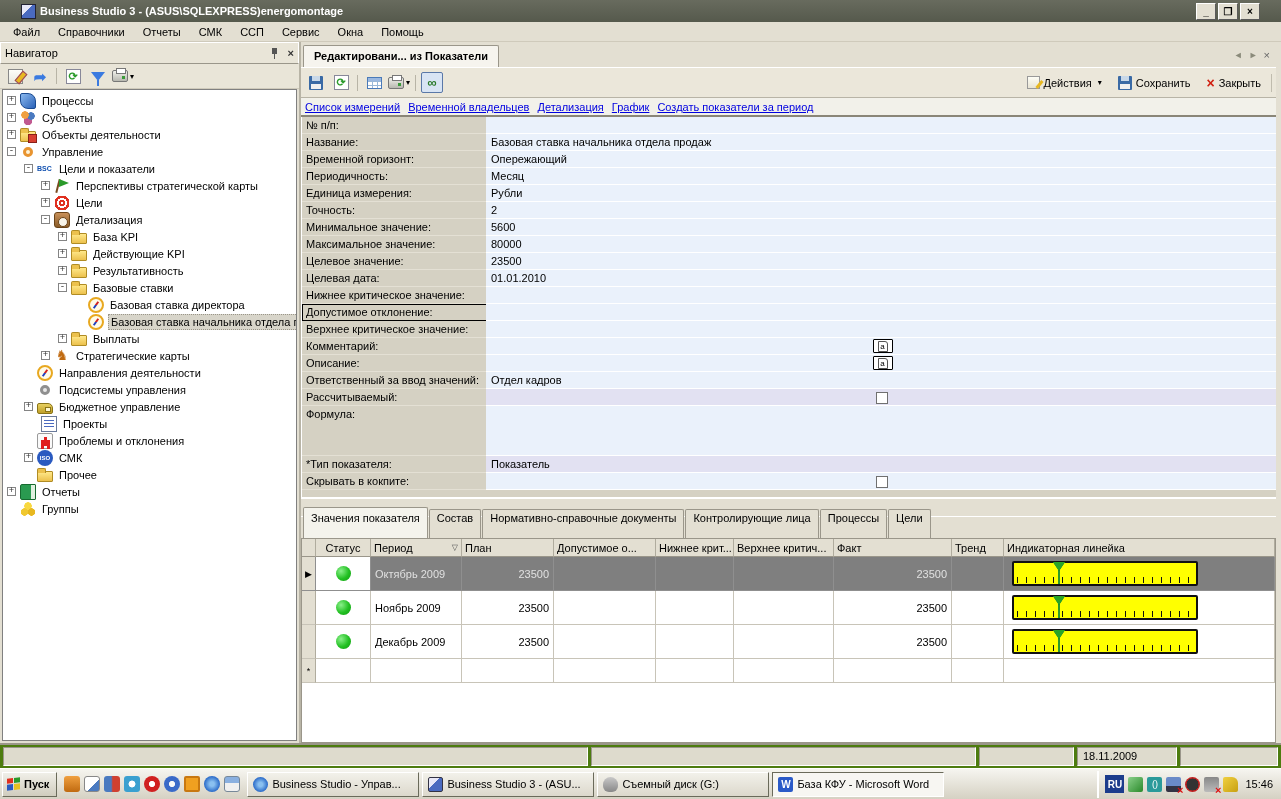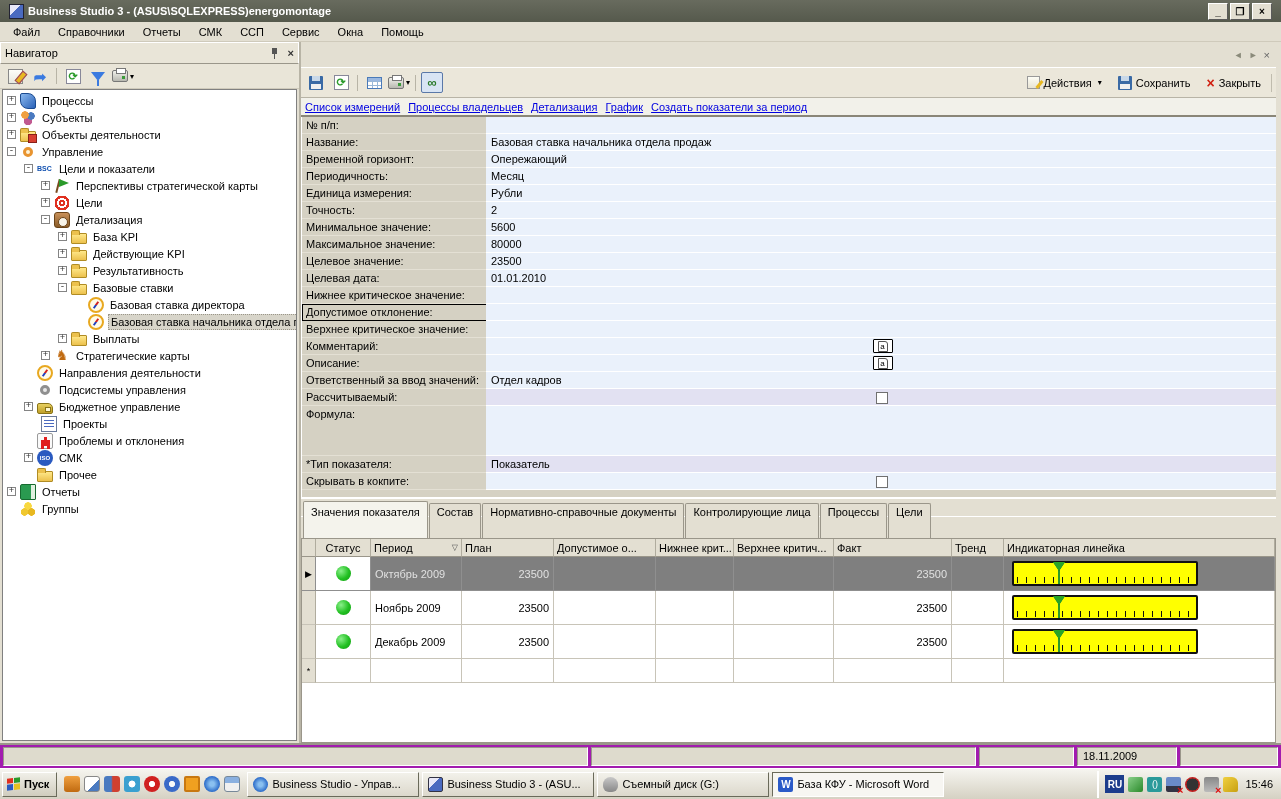--- a/index.html
+++ b/index.html
@@ -1,21 +1,21 @@
 <!DOCTYPE html>
 <html><head>
 <meta charset="utf-8">
 <style>
 * { box-sizing: border-box; margin:0; padding:0; }
 html,body { width:1281px; height:799px; overflow:hidden; }
 body { font-family:"Liberation Sans",sans-serif; font-size:11px; color:#000; }
 .win { position:relative; width:1281px; height:799px; background:#e3dfd2; display:flex; flex-direction:column; }
 
 
-.titlebar { height:22px; background:linear-gradient(#686b5e,#50534620); background-color:#565a4d; display:flex; align-items:center; padding:0 9px; flex:none; }
+.titlebar { height:22px; background:linear-gradient(#686b5e,#50534620); background-color:#565a4d; display:flex; align-items:center; padding:0 21px; flex:none; }
 .appicon { width:15px; height:15px; background:linear-gradient(135deg,#e8e8f8 40%,#4a6ac0 40%); border:1px solid #223; margin-right:4px; flex:none; }
 .title-text { color:#fff; font-weight:bold; flex:1; white-space:nowrap; overflow:hidden; }
 .winbtn { width:20px; height:17px; background:#e3dfd2; border:1px solid; border-color:#fff #5a5a5a #5a5a5a #fff; margin-left:2px; font-size:10px; font-weight:bold; display:flex; align-items:center; justify-content:center; color:#000; }
 
 
 .menubar { height:20px; background:#e3dfd2; display:flex; align-items:center; padding-left:4px; border-bottom:1px solid #cfcabb; flex:none; }
 .menu-item { padding:2px 9px; }
 
 
 .main { flex:1; display:flex; min-height:0; }
@@ -110,21 +110,21 @@
 .frow.focusrow { outline:1.5px solid #000; outline-offset:-1px; z-index:2; position:relative; }
 .cb { width:12px; height:12px; background:#fff; border:1px solid #707070; margin:1px auto 0 auto; }
 .abtn { position:absolute; left:49%; top:1px; width:20px; height:14px; background:#fff; border:1px solid #000; border-radius:1px; display:flex; align-items:center; justify-content:center; }
 .apage { font-size:8px; border:1px solid #555; padding:0 2px 0 1px; line-height:9px; border-radius:0 3px 0 0; }
 .form-filler { height:7px; background:#d5d1c3; }
 
 .splitter { height:20px; flex:none; background:#e3dfd2; border-top:2px solid #fff; border-bottom:1px solid #fff; }
 
 
 .btabs { height:21px; flex:none; display:flex; align-items:flex-end; gap:1px; background:#e3dfd2; padding-left:2px; }
-.btab { background:#e3dfd2; border:1px solid #9a968a; border-bottom:none; border-radius:2px 2px 0 0; padding:2px 7px 20px 7px; white-space:nowrap; }
+.btab { background:#e3dfd2; border:1px solid #9a968a; border-bottom:none; border-radius:2px 2px 0 0; padding:2px 7px 14px 7px; white-space:nowrap; }
 .btab.active { background:#f4f3ec; padding-top:4px; font-weight:normal; position:relative; z-index:1; }
 
 
 .gridwrap { flex:1; background:#fff; border:1px solid #9a968a; display:flex; flex-direction:column; min-height:0; }
 .grow { display:flex; flex:none; }
 .gh { height:18px; background:#e3dfd2; }
 .gh .gcell { border-right:1px solid #b0ac9e; border-bottom:1px solid #9a968a; padding:2px 3px; font-weight:normal; display:flex; align-items:center; white-space:nowrap; overflow:hidden; }
 .gcell { border-right:1px solid #c8c4b8; border-bottom:1px solid #c8c4b8; padding:0 4px; display:flex; align-items:center; overflow:hidden; white-space:nowrap; }
 .c-mark { width:14px; flex:none; background:#e3dfd2; border-right:1px solid #b0ac9e; justify-content:center; padding:0; font-size:9px; }
 .c-status { width:55px; flex:none; justify-content:center; }
@@ -143,21 +143,21 @@
 .newrow { height:24px; }
 .gbody-fill { flex:1; background:#fff; }
 .dot { width:15px; height:15px; border-radius:50%; background:radial-gradient(circle at 5px 5px,#8af08a,#22c022 55%,#0f9a0f); }
 .sorticon { font-size:8px; margin-left:auto; color:#555; }
 .ruler { position:relative; width:186px; height:25px; background:#ffff00; border:2px solid #111; border-radius:2px; margin-left:4px; }
 .ruler::after { content:""; position:absolute; left:3px; right:3px; bottom:1px; height:6px; background:repeating-linear-gradient(90deg,#111 0 1px,transparent 1px 9px); }
 .rmark { position:absolute; left:24%; top:0; bottom:0; width:2px; background:#2a9a2a; }
 .rmark::before { content:""; position:absolute; top:-1px; left:-5px; width:0; height:0; border-left:6px solid transparent; border-right:6px solid transparent; border-top:9px solid #28a428; filter:drop-shadow(0 0 0.5px #063); }
 
 
-.statusbar { height:25px; flex:none; background:#a21caf; display:flex; align-items:center; gap:3px; padding:2px 3px; border-top:2px solid #9a968a; }
+.statusbar { height:25px; flex:none; background:#4d7c0f; display:flex; align-items:center; gap:3px; padding:2px 3px; border-top:2px solid #9a968a; }
 .spanel { height:19px; border:1px solid; border-color:#9a968a #fff #fff #9a968a; padding:2px 5px; background:#dedbcd; white-space:nowrap; }
 .sp1 { width:585px; } .sp2 { flex:1; } .sp3 { width:95px; } .sp4 { width:100px; } .sp5 { width:98px; }
 
 
 .taskbar { height:31px; flex:none; background:linear-gradient(#f6f5f0,#d5d1c3); border-top:1px solid #fff; display:flex; align-items:center; gap:3px; padding:0 2px; }
 .startbtn { height:25px; display:flex; align-items:center; gap:3px; padding:0 7px 0 4px; background:linear-gradient(#f0efe8,#d0ccbe); border:1px solid; border-color:#fff #6a6a5a #6a6a5a #fff; font-weight:bold; }
 .winflag { width:14px; height:13px; display:grid; grid-template-columns:6px 6px; grid-template-rows:5px 6px; gap:1px; transform:skewY(-6deg); }
 .winflag i { display:block; } .wf1{background:#e03020;} .wf2{background:#2a9a2a;} .wf3{background:#2a5ac0;} .wf4{background:#e8c020;}
 .ql { display:flex; gap:4px; align-items:center; padding:0 4px; }
 .qi { width:16px; height:16px; border-radius:3px; }
@@ -364,20 +364,21 @@
         <div class="trow" style="padding-left:4px">
             <span class="spc"></span>
             <span class="ti ti-groups"></span>
             <span class="tlabel">Группы</span>
           </div>
       </div>
     </div>
 
     <div class="editor">
       <div class="tabstrip">
+        <span class="tab">Редактировани... из Показатели</span>
         <span class="tabnav">
           <span>◄</span>
           <span>►</span>
           <span style="font-size:11px;color:#666">×</span>
         </span>
       </div>
 
       <div class="edit-toolbar">
         <span class="tbtn24">
             <span class="ico-floppy"></span>
@@ -410,21 +411,21 @@
           <span class="txtbtn">
               <span class="ico-closex">×</span>
               <span>Закрыть</span>
             </span>
           <span class="vsep"></span>
         </span>
       </div>
 
       <div class="linksbar">
         <span class="link">Список измерений</span>
-        <span class="link">Процессы владельцев</span>
+        <span class="link">Временной владельцев</span>
         <span class="link">Детализация</span>
         <span class="link">График</span>
         <span class="link">Создать показатели за период</span>
       </div>
 
       <div class="form">
         <div class="frow">
             <span class="flabel">№ п/п:</span>
             <span class="fval"></span>
           </div>

